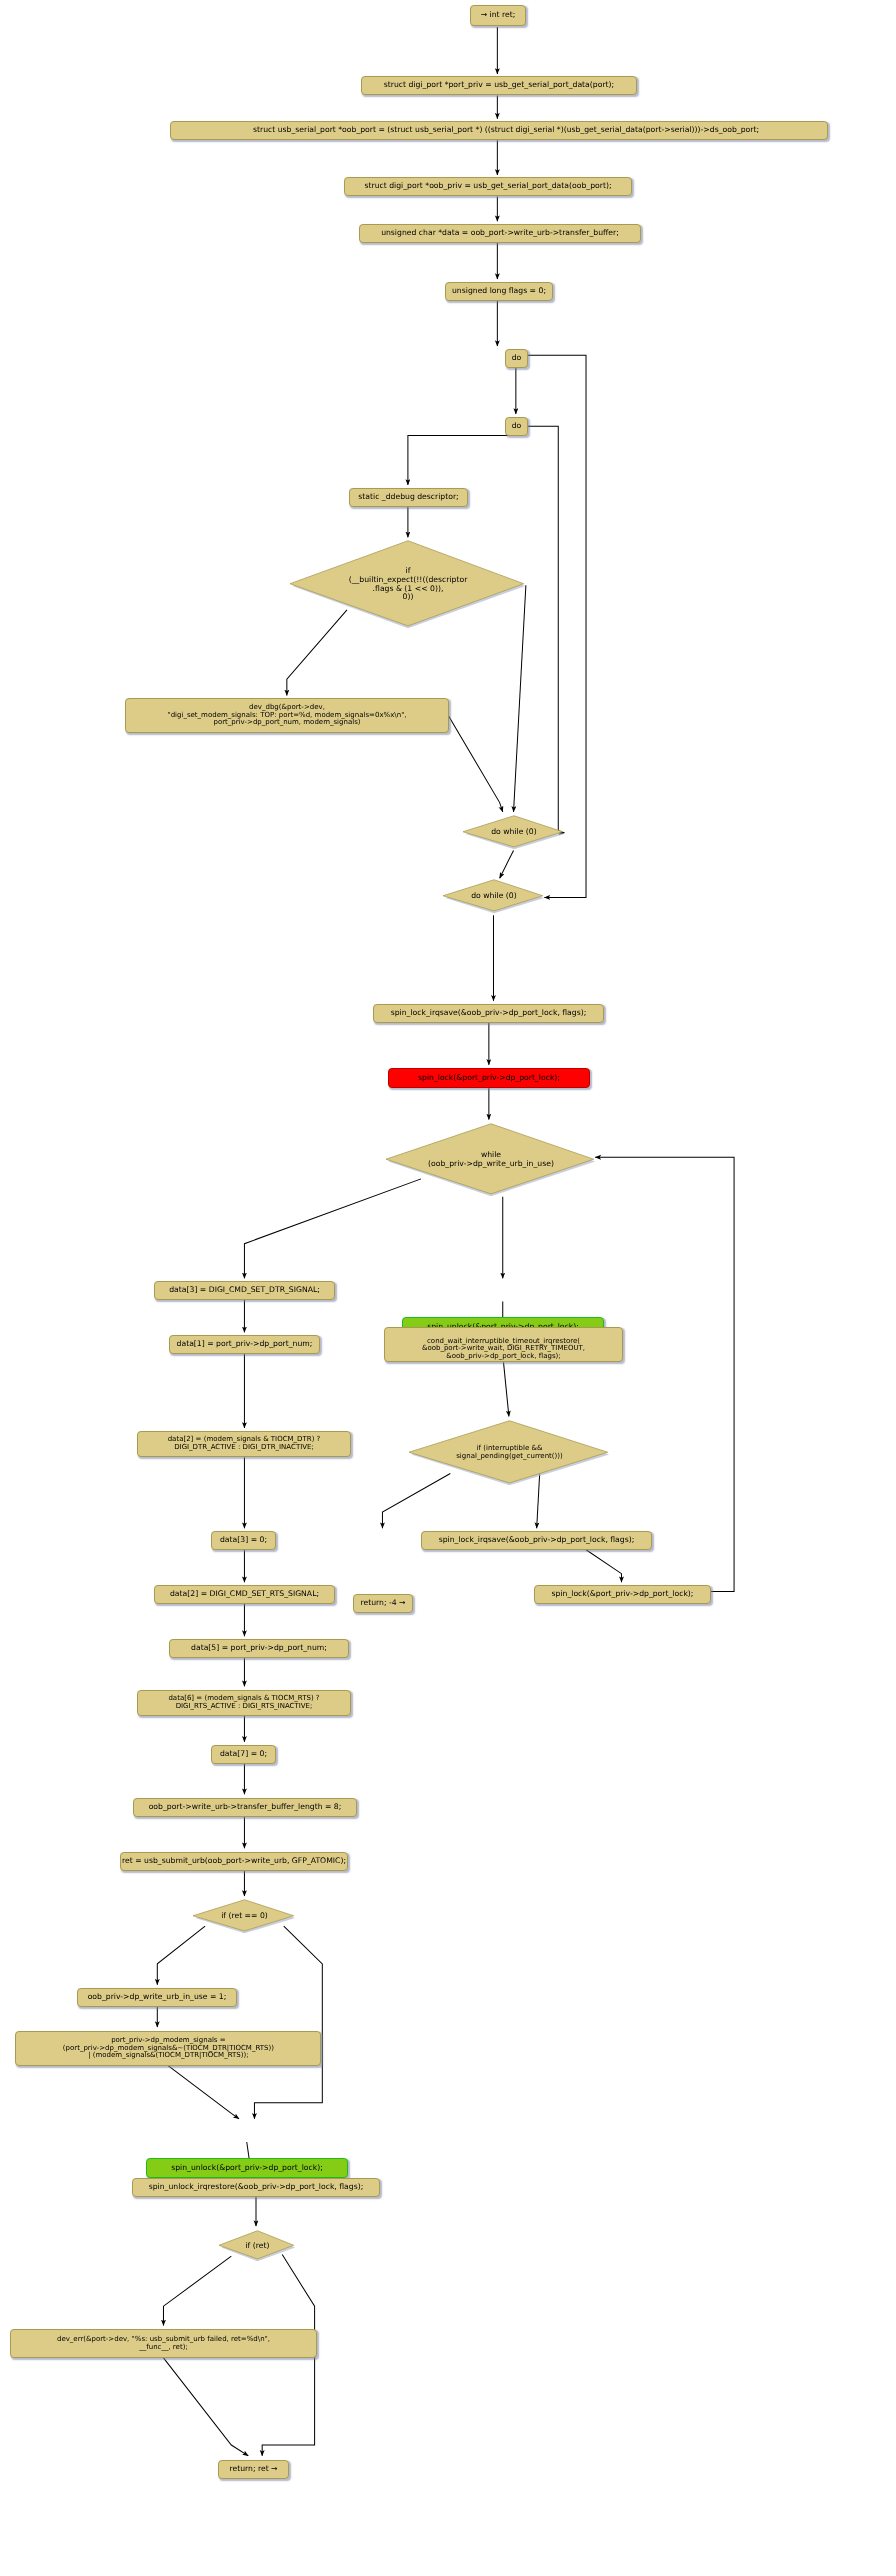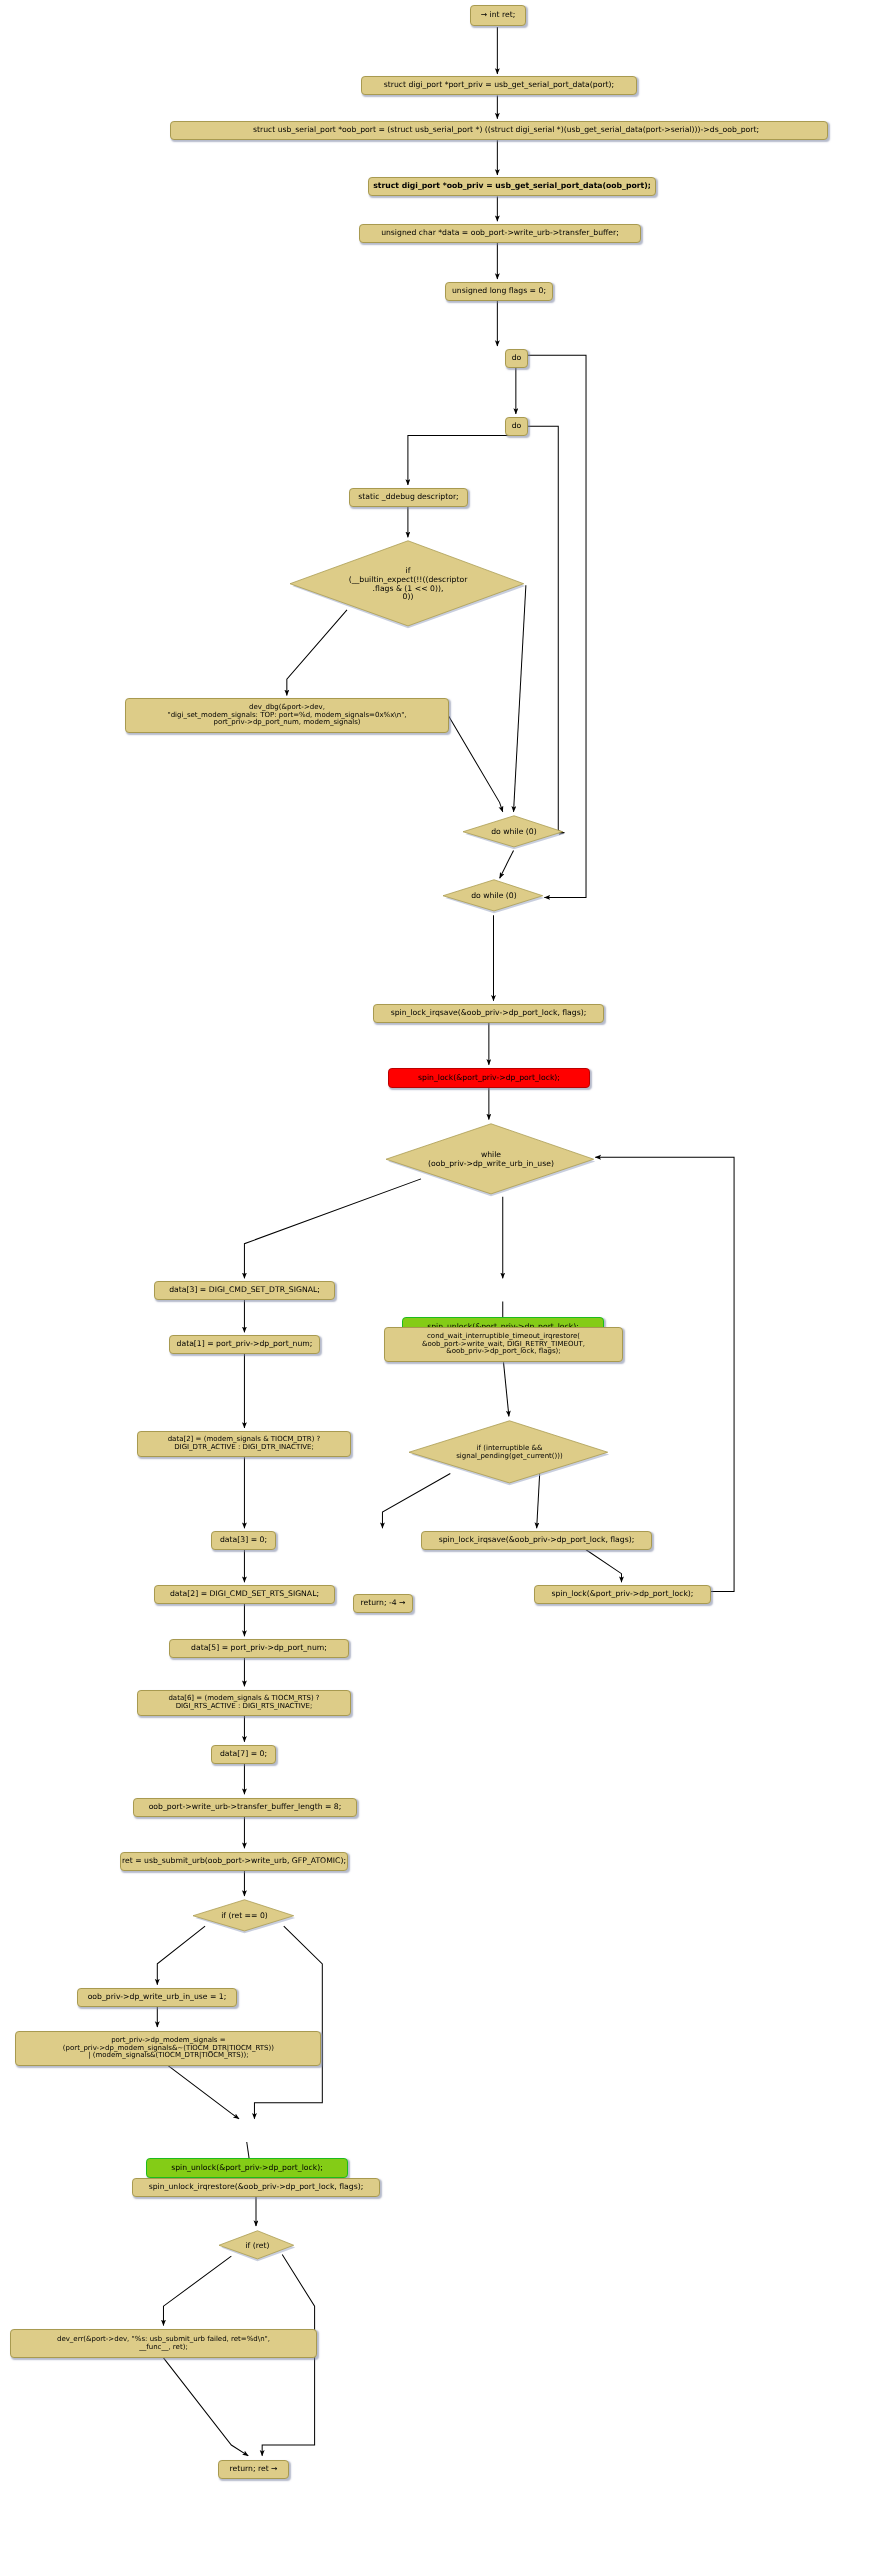--- a/index.html
+++ b/index.html
@@ -72,21 +72,21 @@
         <path d="M332,2847 L332,2886" marker-end="url(#ah)"></path>
         <path d="M300,2925 L212,2990 L212,3015" marker-end="url(#ah)"></path>
         <path d="M366,2923 L408,2990 L408,3170 L340,3170 L340,3184" marker-end="url(#ah)"></path>
         <path d="M212,3057 L300,3170 L322,3184" marker-end="url(#ah)"></path>
       </g>
   </svg>
   <div id="node-layer">
       <div class="node rect" style="left: 470px; top: 4.6px; width: 56px; height: 21.6px; font-size: 7.7px;"><span class="txt">→ int ret;</span></div>
       <div class="node rect" style="left: 361px; top: 76px; width: 276px; height: 18.5px; font-size: 7.7px;"><span class="txt">struct digi_port *port_priv = usb_get_serial_port_data(port);</span></div>
       <div class="node rect" style="left: 170px; top: 121px; width: 658px; height: 18.5px; font-size: 7.7px; padding-left: 14px;"><span class="txt">struct usb_serial_port *oob_port = (struct usb_serial_port *) ((struct digi_serial *)(usb_get_serial_data(port-&gt;serial)))-&gt;ds_oob_port;</span></div>
-      <div class="node rect" style="left: 368px; top: 177px; width: 288px; height: 18.5px; font-size: 7.7px; font-weight: bold;"><span class="txt">struct digi_port *oob_priv = usb_get_serial_port_data(oob_port);</span></div>
+      <div class="node rect" style="left: 344px; top: 177px; width: 288px; height: 18.5px; font-size: 7.7px;"><span class="txt">struct digi_port *oob_priv = usb_get_serial_port_data(oob_port);</span></div>
       <div class="node rect" style="left: 359px; top: 224px; width: 282px; height: 18.5px; font-size: 7.7px;"><span class="txt">unsigned char *data = oob_port-&gt;write_urb-&gt;transfer_buffer;</span></div>
       <div class="node rect" style="left: 445px; top: 282px; width: 108px; height: 18.5px; font-size: 7.7px;"><span class="txt">unsigned long flags = 0;</span></div>
       <div class="node rect" style="left: 505px; top: 349px; width: 23px; height: 18.5px; font-size: 7.7px;"><span class="txt">do</span></div>
       <div class="node rect" style="left: 505px; top: 417px; width: 23px; height: 18.5px; font-size: 7.7px;"><span class="txt">do</span></div>
       <div class="node rect" style="left: 349px; top: 488px; width: 119px; height: 18.5px; font-size: 7.7px;"><span class="txt">static _ddebug descriptor;</span></div>
       <div class="node dia" style="left: 290px; top: 540px; width: 236px; height: 89px; font-size: 7.7px;"><svg class="diashape" viewBox="0 0 306 116" preserveAspectRatio="none">
           <path d="M3,60 L153,115 L305,60 L153,4 Z" fill="#aab4cc" opacity="0.65"></path>
           <path d="M0,57 L153,112 L303,57 L153,1 Z" fill="#ddcc88" stroke="#a89a50" stroke-width="1"></path>
         </svg><span class="dlabel txt">if
 (__builtin_expect(!!((descriptor
@@ -106,21 +106,21 @@
       <div class="node rect" style="left: 373px; top: 1004px; width: 231px; height: 18.5px; font-size: 7.7px;"><span class="txt">spin_lock_irqsave(&amp;oob_priv-&gt;dp_port_lock, flags);</span></div>
       <div class="node rect red" style="left: 388px; top: 1068px; width: 202px; height: 20px; font-size: 7.7px;"><span class="txt">spin_lock(&amp;port_priv-&gt;dp_port_lock);</span></div>
       <div class="node dia" style="left: 386px; top: 1123px; width: 210px; height: 74px; font-size: 7.7px;"><svg class="diashape" viewBox="0 0 272 96" preserveAspectRatio="none">
           <path d="M3,50 L136,95 L271,50 L136,4 Z" fill="#aab4cc" opacity="0.65"></path>
           <path d="M0,47 L136,92 L269,47 L136,1 Z" fill="#ddcc88" stroke="#a89a50" stroke-width="1"></path>
         </svg><span class="dlabel txt">while
 (oob_priv-&gt;dp_write_urb_in_use)</span></div>
       <div class="node rect" style="left: 154px; top: 1281px; width: 181px; height: 18.5px; font-size: 7.7px;"><span class="txt">data[3] = DIGI_CMD_SET_DTR_SIGNAL;</span></div>
       <div class="node rect green" style="left: 402px; top: 1281px; width: 202px; height: 20px; font-size: 7.7px;"><span class="txt">spin_unlock(&amp;port_priv-&gt;dp_port_lock);</span></div>
       <div class="node rect" style="left: 169px; top: 1335px; width: 151px; height: 18.5px; font-size: 7.7px;"><span class="txt">data[1] = port_priv-&gt;dp_port_num;</span></div>
-      <div class="node rect" style="left: 384px; top: 1327px; width: 239px; height: 35px; font-size: 7px;"><span class="txt">cond_wait_interruptible_timeout_irqrestore(
+      <div class="node rect" style="left: 384px; top: 1327px; width: 239px; height: 35px; font-size: 7px; align-items: flex-end;"><span class="txt">cond_wait_interruptible_timeout_irqrestore(
 &amp;oob_port-&gt;write_wait, DIGI_RETRY_TIMEOUT,
 &amp;oob_priv-&gt;dp_port_lock, flags);</span></div>
       <div class="node rect" style="left: 137px; top: 1431px; width: 214px; height: 26px; font-size: 7px;"><span class="txt">data[2] = (modem_signals &amp; TIOCM_DTR) ?
 DIGI_DTR_ACTIVE : DIGI_DTR_INACTIVE;</span></div>
       <div class="node dia" style="left: 409px; top: 1420px; width: 201px; height: 66px; font-size: 7px;"><svg class="diashape" viewBox="0 0 260 86" preserveAspectRatio="none">
           <path d="M3,45 L130,85 L259,45 L130,4 Z" fill="#aab4cc" opacity="0.65"></path>
           <path d="M0,42 L130,82 L257,42 L130,1 Z" fill="#ddcc88" stroke="#a89a50" stroke-width="1"></path>
         </svg><span class="dlabel txt">if (interruptible &amp;&amp;
 signal_pending(get_current()))</span></div>
       <div class="node rect" style="left: 211px; top: 1531px; width: 65px; height: 18.5px; font-size: 7.7px;"><span class="txt">data[3] = 0;</span></div>

